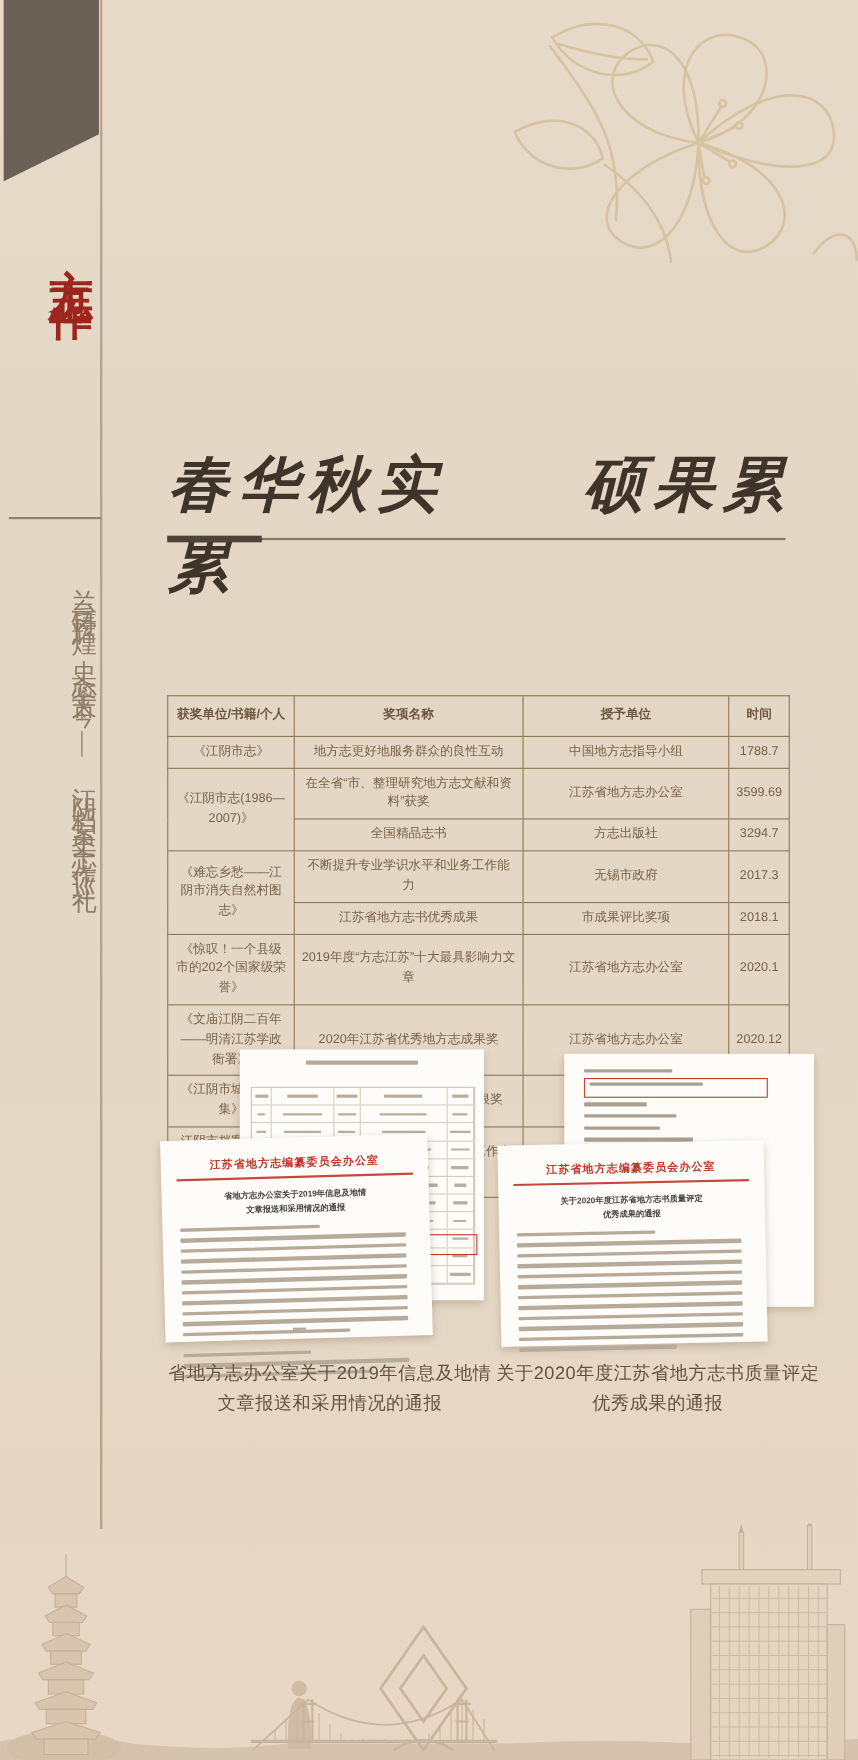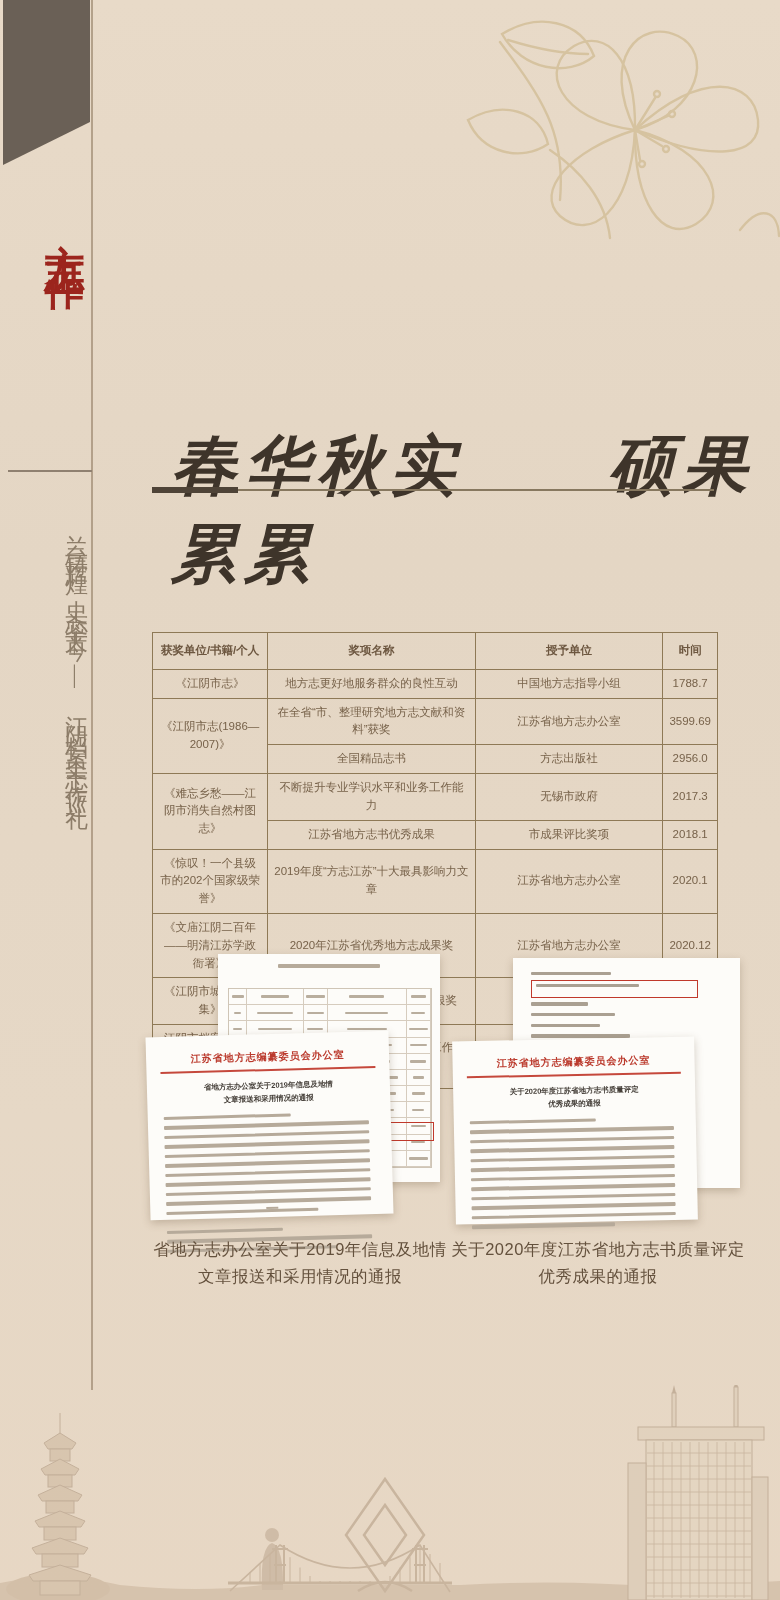--- a/index.html
+++ b/index.html
@@ -13,21 +13,21 @@
   .side-title{position:absolute;left:0;top:212px;width:92px;text-align:center;
     writing-mode:vertical-rl;color:#9c251d;font-weight:bold;font-size:40px;letter-spacing:9px;
     font-family:"Liberation Serif","DejaVu Serif",serif;}
   .side-divider{position:absolute;left:8px;top:470px;width:84px;height:2px;background:#8f8070;}
   .side-slogan{position:absolute;left:0;top:516px;width:92px;text-align:center;
     writing-mode:vertical-rl;color:#8d7d69;font-size:23px;letter-spacing:10px;
     font-family:"Liberation Serif","DejaVu Serif",serif;}
   
   .intro{position:absolute;left:140px;top:126px;width:577px;margin:0;
     font-size:19px;line-height:32px;color:#5c4b3a;text-align:justify;text-indent:2em;letter-spacing:.3px;}
-  .callig{position:absolute;left:153px;top:404px;margin:18px;font-size:65px;color:#3e342a;
+  .callig{position:absolute;left:153px;top:404px;margin:0;font-size:55px;color:#3e342a;
     font-family:"DejaVu Serif","Liberation Serif",serif;font-weight:bold;font-style:italic;letter-spacing:8px;}
   .rule{position:absolute;left:152px;top:489px;width:562px;height:2px;background:#87785f;}
   .rule-accent{position:absolute;left:0;top:-2px;width:86px;height:6px;background:#4e4337;}
   .lead{position:absolute;left:140px;top:536px;width:577px;margin:0;
     font-size:19px;line-height:32px;color:#5c4b3a;text-align:justify;text-indent:2em;letter-spacing:.3px;}
   
   table.awards{position:absolute;left:152px;top:632px;width:566px;border-collapse:collapse;
     font-size:11.5px;color:#77624a;}
   table.awards th,table.awards td{border:1.3px solid #8e7956;padding:5px 6px;text-align:center;line-height:1.55;}
   table.awards th{font-weight:bold;color:#6d5740;padding:9px 4px;}
@@ -125,21 +125,21 @@
         </tr>
         <tr>
           <td rowspan="2">《江阴市志(1986—2007)》</td>
           <td>在全省“市、整理研究地方志文献和资料”获奖</td>
           <td>江苏省地方志办公室</td>
           <td class="c-time">3599.69</td>
         </tr>
         <tr>
           <td>全国精品志书</td>
           <td>方志出版社</td>
-          <td class="c-time">2956.0</td>
+          <td class="c-time">3294.7</td>
         </tr>
         <tr>
           <td rowspan="2">《难忘乡愁——江阴市消失自然村图志》</td>
           <td>不断提升专业学识水平和业务工作能力</td>
           <td>无锡市政府</td>
           <td class="c-time">2017.3</td>
         </tr>
         <tr>
           <td>江苏省地方志书优秀成果</td>
           <td>市成果评比奖项</td>

